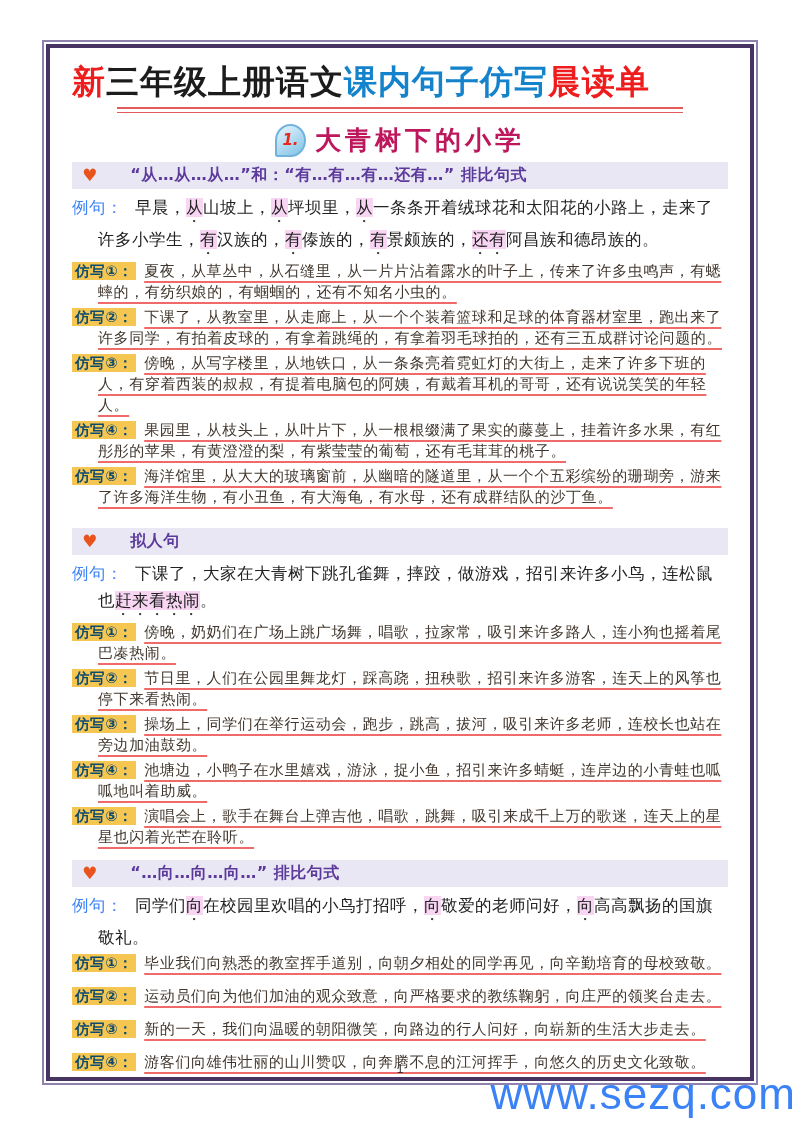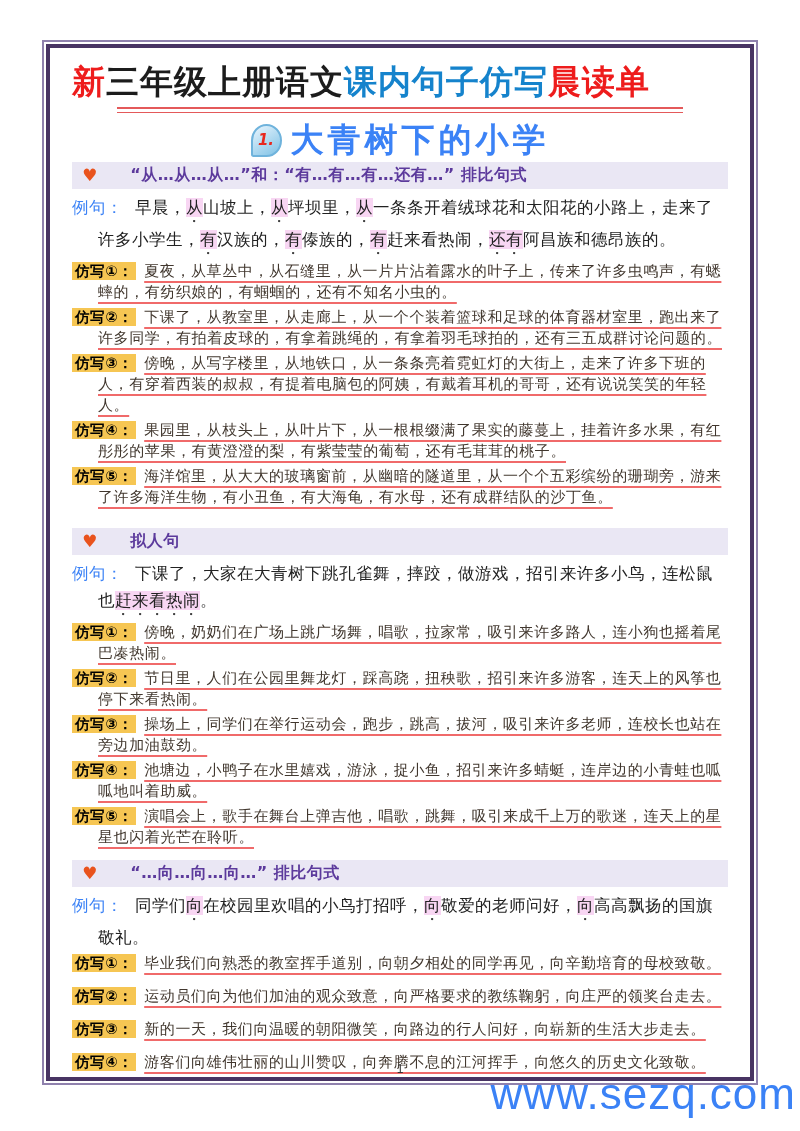--- a/index.html
+++ b/index.html
@@ -29,21 +29,21 @@
   
   .lesson{display:flex;justify-content:center;align-items:center;gap:9px;margin:9px 0 4px;height:36px;}
   .badge{
     width:27px;height:29px;flex:0 0 auto;
     background:linear-gradient(145deg,#dff0fb 10%,#8ec9e9 85%);
     border:2px solid #6fb3dc;border-radius:50% 50% 50% 8%;
     display:flex;align-items:center;justify-content:center;
     color:#e8281e;font-style:italic;font-weight:bold;font-size:15px;
   }
   .lesson-title{
-    color:#3b82f6;font-size:33px;font-weight:bold;letter-spacing:4px;
+    color:#be185d;font-size:26px;font-weight:bold;letter-spacing:4px;
     font-family:"DejaVu Serif",cursive,serif;
   }
   
   .sec-head{
     background:#eae7f4;display:flex;align-items:center;
     height:27px;padding:0 10px;margin-top:4px;
   }
   .sec-head.gap-lg{margin-top:20px;}
   .sec-head.gap-md{margin-top:12px;}
   .heart{color:#e9531d;font-size:17px;margin-right:33px;line-height:1;}
@@ -67,21 +67,21 @@
   }
   
   .items{margin-top:1px;}
   .imit{
     margin:3px 0 4px;font-size:15px;line-height:21px;color:#41372e;
     padding-left:26px;text-indent:-26px;letter-spacing:.6px;
     font-family:"DejaVu Sans",sans-serif;
   }
   .spread .imit{margin:0 0 12px;}
   .lab-imit{
-    background:#f6c653;color:#000000;padding:1px 3px;margin-right:8px;
+    background:#f6c653;color:#0c4a6e;padding:1px 3px;margin-right:8px;
     font-size:14.5px;font-weight:bold;
   }
   .imit-text{
     text-decoration:underline;text-decoration-color:#f06a6a;
     text-underline-offset:5px;text-decoration-thickness:1.5px;text-align:right;
   }
   
   .page-num{
     position:absolute;bottom:1px;left:0;right:0;text-align:center;
     font-size:12px;color:#333;font-family:"Liberation Sans",sans-serif;
@@ -109,21 +109,21 @@
         </span>
       <span class="lesson-title">大青树下的小学</span>
     </div>
 
     <div>
       <div class="sec-head">
         <span class="heart">♥</span>
         <span class="sec-title">“从…从…从…”和：“有…有…有…还有…” 排比句式</span>
       </div>
       <div class="example">
-        <span class="lab-example">例句：</span><span><span>早晨，</span><span class="hl">从</span><span>山坡上，</span><span class="hl">从</span><span>坪坝里，</span><span class="hl">从</span><span>一条条开着绒球花和太阳花的小路上，走来了许多小学生，</span><span class="hl">有</span><span>汉族的，</span><span class="hl">有</span><span>傣族的，</span><span class="hl">有</span><span>赶来看热闹，</span><span class="hl">还有</span><span>阿昌族和德昂族的。</span></span>
+        <span class="lab-example">例句：</span><span><span>早晨，</span><span class="hl">从</span><span>山坡上，</span><span class="hl">从</span><span>坪坝里，</span><span class="hl">从</span><span>一条条开着绒球花和太阳花的小路上，走来了许多小学生，</span><span class="hl">有</span><span>汉族的，</span><span class="hl">有</span><span>傣族的，</span><span class="hl">有</span><span>景颇族的，</span><span class="hl">还有</span><span>阿昌族和德昂族的。</span></span>
       </div>
       <div class="items">
           <div class="imit"><span class="lab-imit">仿写①：</span><span class="imit-text">夏夜，从草丛中，从石缝里，从一片片沾着露水的叶子上，传来了许多虫鸣声，有蟋蟀的，有纺织娘的，有蝈蝈的，还有不知名小虫的。</span></div>
           <div class="imit"><span class="lab-imit">仿写②：</span><span class="imit-text">下课了，从教室里，从走廊上，从一个个装着篮球和足球的体育器材室里，跑出来了许多同学，有拍着皮球的，有拿着跳绳的，有拿着羽毛球拍的，还有三五成群讨论问题的。</span></div>
           <div class="imit"><span class="lab-imit">仿写③：</span><span class="imit-text">傍晚，从写字楼里，从地铁口，从一条条亮着霓虹灯的大街上，走来了许多下班的人，有穿着西装的叔叔，有提着电脑包的阿姨，有戴着耳机的哥哥，还有说说笑笑的年轻人。</span></div>
           <div class="imit"><span class="lab-imit">仿写④：</span><span class="imit-text">果园里，从枝头上，从叶片下，从一根根缀满了果实的藤蔓上，挂着许多水果，有红彤彤的苹果，有黄澄澄的梨，有紫莹莹的葡萄，还有毛茸茸的桃子。</span></div>
           <div class="imit"><span class="lab-imit">仿写⑤：</span><span class="imit-text">海洋馆里，从大大的玻璃窗前，从幽暗的隧道里，从一个个五彩缤纷的珊瑚旁，游来了许多海洋生物，有小丑鱼，有大海龟，有水母，还有成群结队的沙丁鱼。</span></div>
         </div>
     </div>
 

